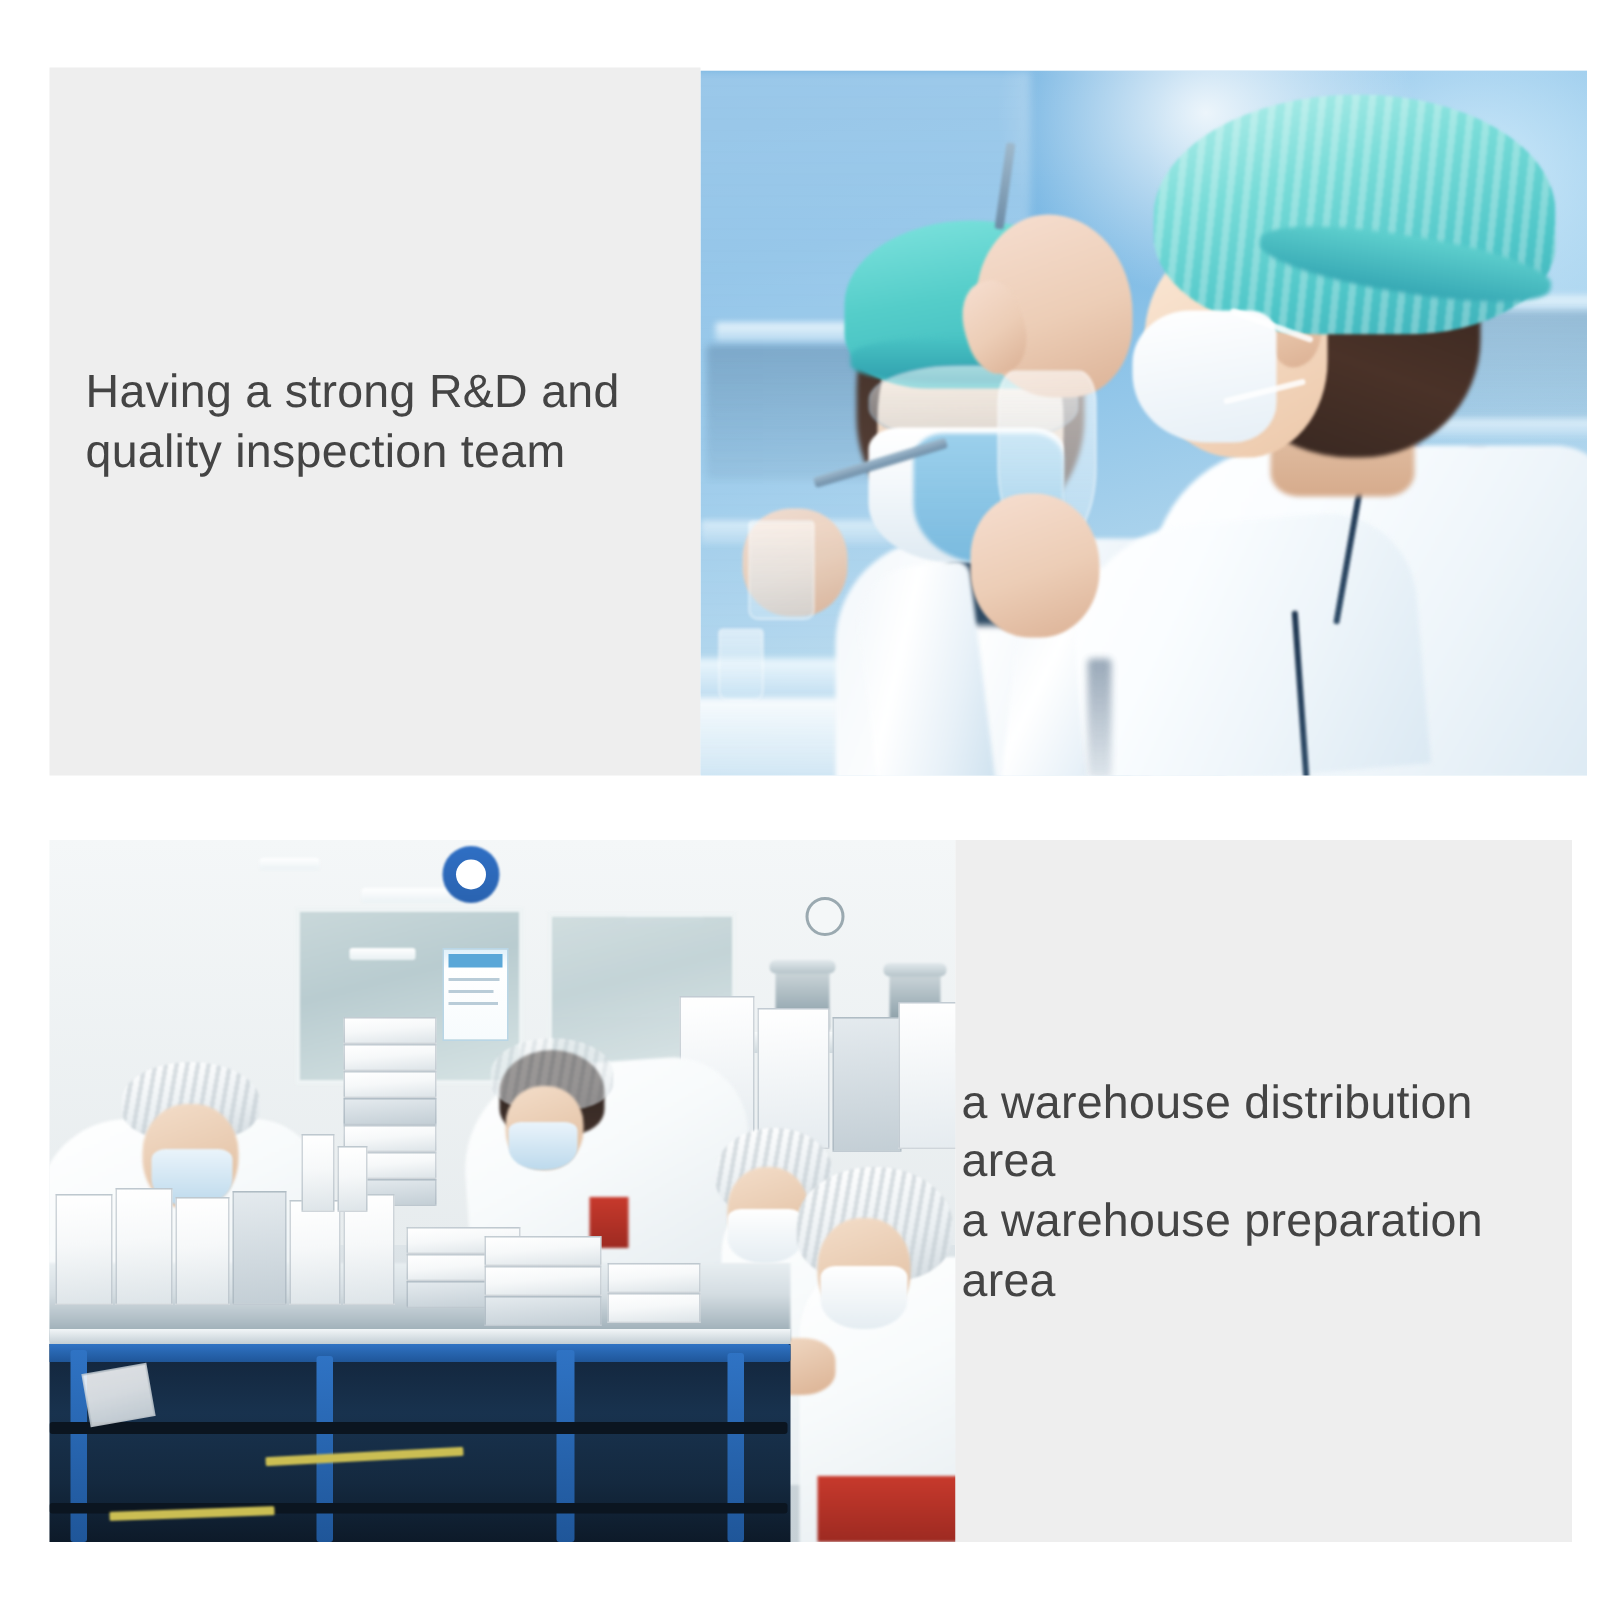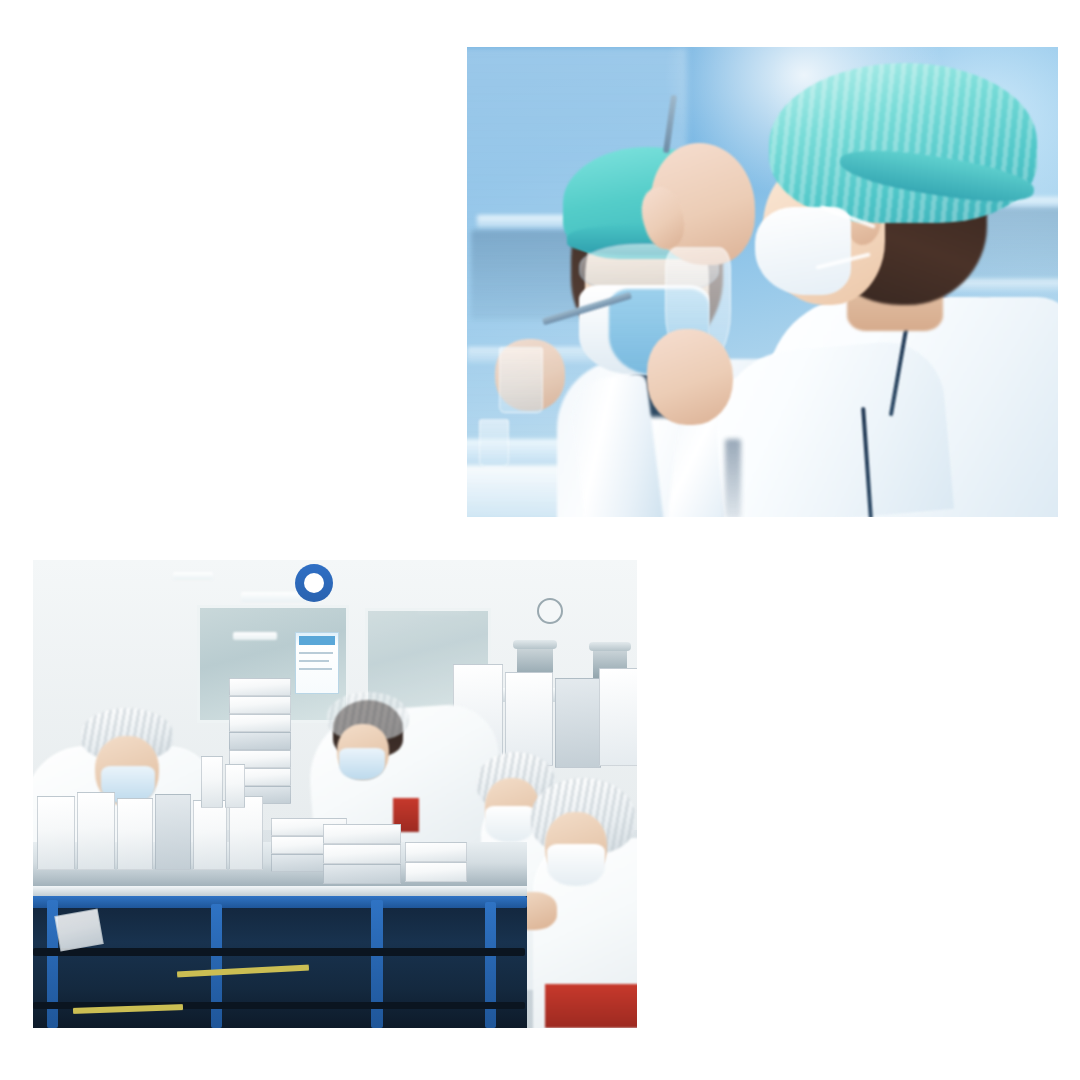--- a/index.html
+++ b/index.html
@@ -357,20 +357,24 @@
   .pw-hair { position:absolute; background:linear-gradient(180deg,#2a211d,#40302a); border-radius:50% 50% 30% 30%; filter:blur(1.1px); }
   .pw-hand { position:absolute; background:linear-gradient(160deg,#f2dcc8,#dbb293); border-radius:40%; filter:blur(.9px); }
   .pw-red { position:absolute; background:linear-gradient(180deg,#c7392c,#9d2a21); filter:blur(1.1px); }
   .pw-teal { position:absolute; background:linear-gradient(180deg,#7fd3e8,#4aa9c9); border-radius:2px; filter:blur(.7px); }
 </style>
 </head>
 <body>
 
 <div class="page">
 
+  <div class="caption-panel" id="top-caption-panel">
+    <div class="caption-text">Having a strong R&amp;D and
+quality inspection team</div>
+  </div>
 
   <div class="photo" id="top-photo">
     <div class="lab-bg"></div>
 
     <div class="lab-wallpanel" style="left:-10px; top:0; width:230px; height:470px;"></div>
     <div class="lab-shelf" style="left:10px; top:168px; width:200px; height:13px;"></div>
     <div class="lab-shelf" style="left:0px; top:300px; width:175px; height:16px; opacity:.75;"></div>
     <div class="lab-dark-rail" style="left:4px; top:183px; width:188px; height:90px; opacity:.45;"></div>
     <div class="lab-shelf" style="left:-6px; top:392px; width:205px; height:26px;"></div>
 
@@ -523,14 +527,18 @@
     <div class="pk-blue-frame" style="left:178px; top:344px; width:11px; height:124px;"></div>
     <div class="pk-blue-frame" style="left:338px; top:340px; width:12px; height:128px;"></div>
     <div class="pk-blue-frame" style="left:452px; top:342px; width:11px; height:126px;"></div>
     <div class="pk-dark-bar" style="left:0px; top:388px; width:492px; height:8px;"></div>
     <div class="pk-dark-bar" style="left:0px; top:442px; width:492px; height:7px;"></div>
     <div class="pk-yellow" style="left:144px; top:408px; width:132px; height:6px; transform:rotate(-3deg);"></div>
     <div class="pk-yellow" style="left:40px; top:446px; width:110px; height:6px; transform:rotate(-2deg);"></div>
     <div class="pk-box" style="left:24px; top:352px; width:44px; height:36px; opacity:.85; transform:rotate(-10deg);"></div>
   </div>
 
+  <div class="caption-panel" id="bottom-caption-panel">
+    <div class="caption-text">a warehouse distribution area
+a warehouse preparation area</div>
+  </div>
 
 </div>
 
 </body></html>

